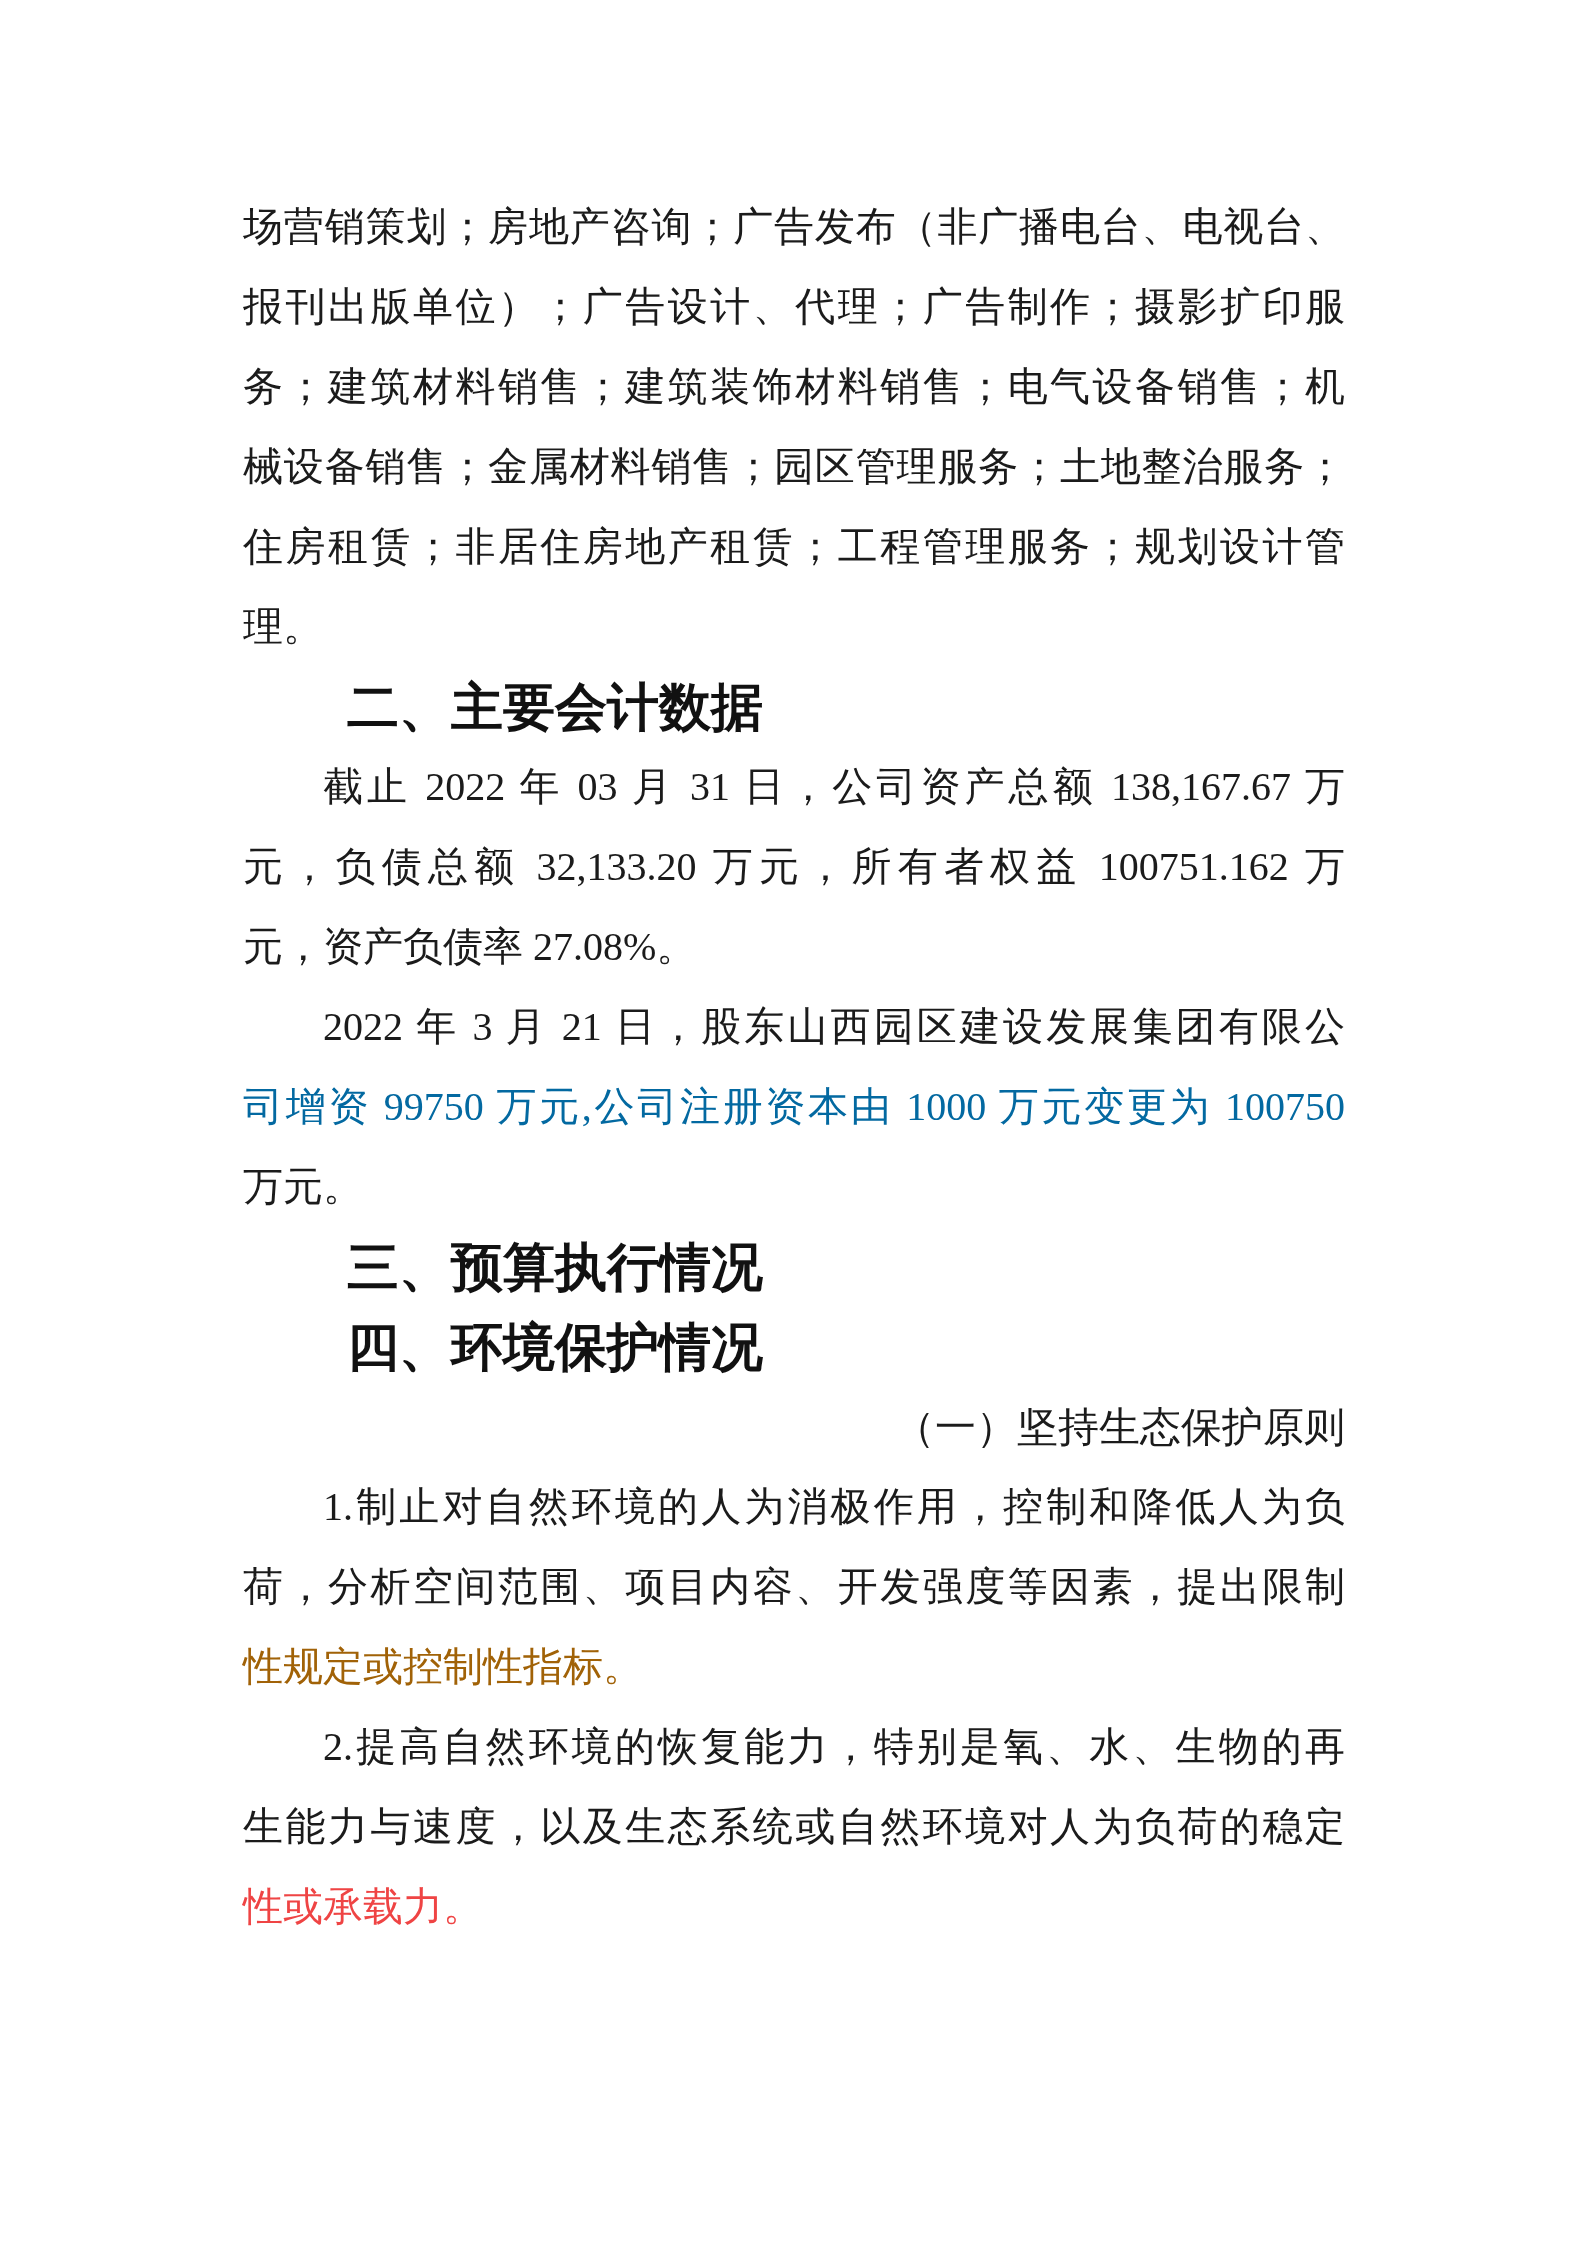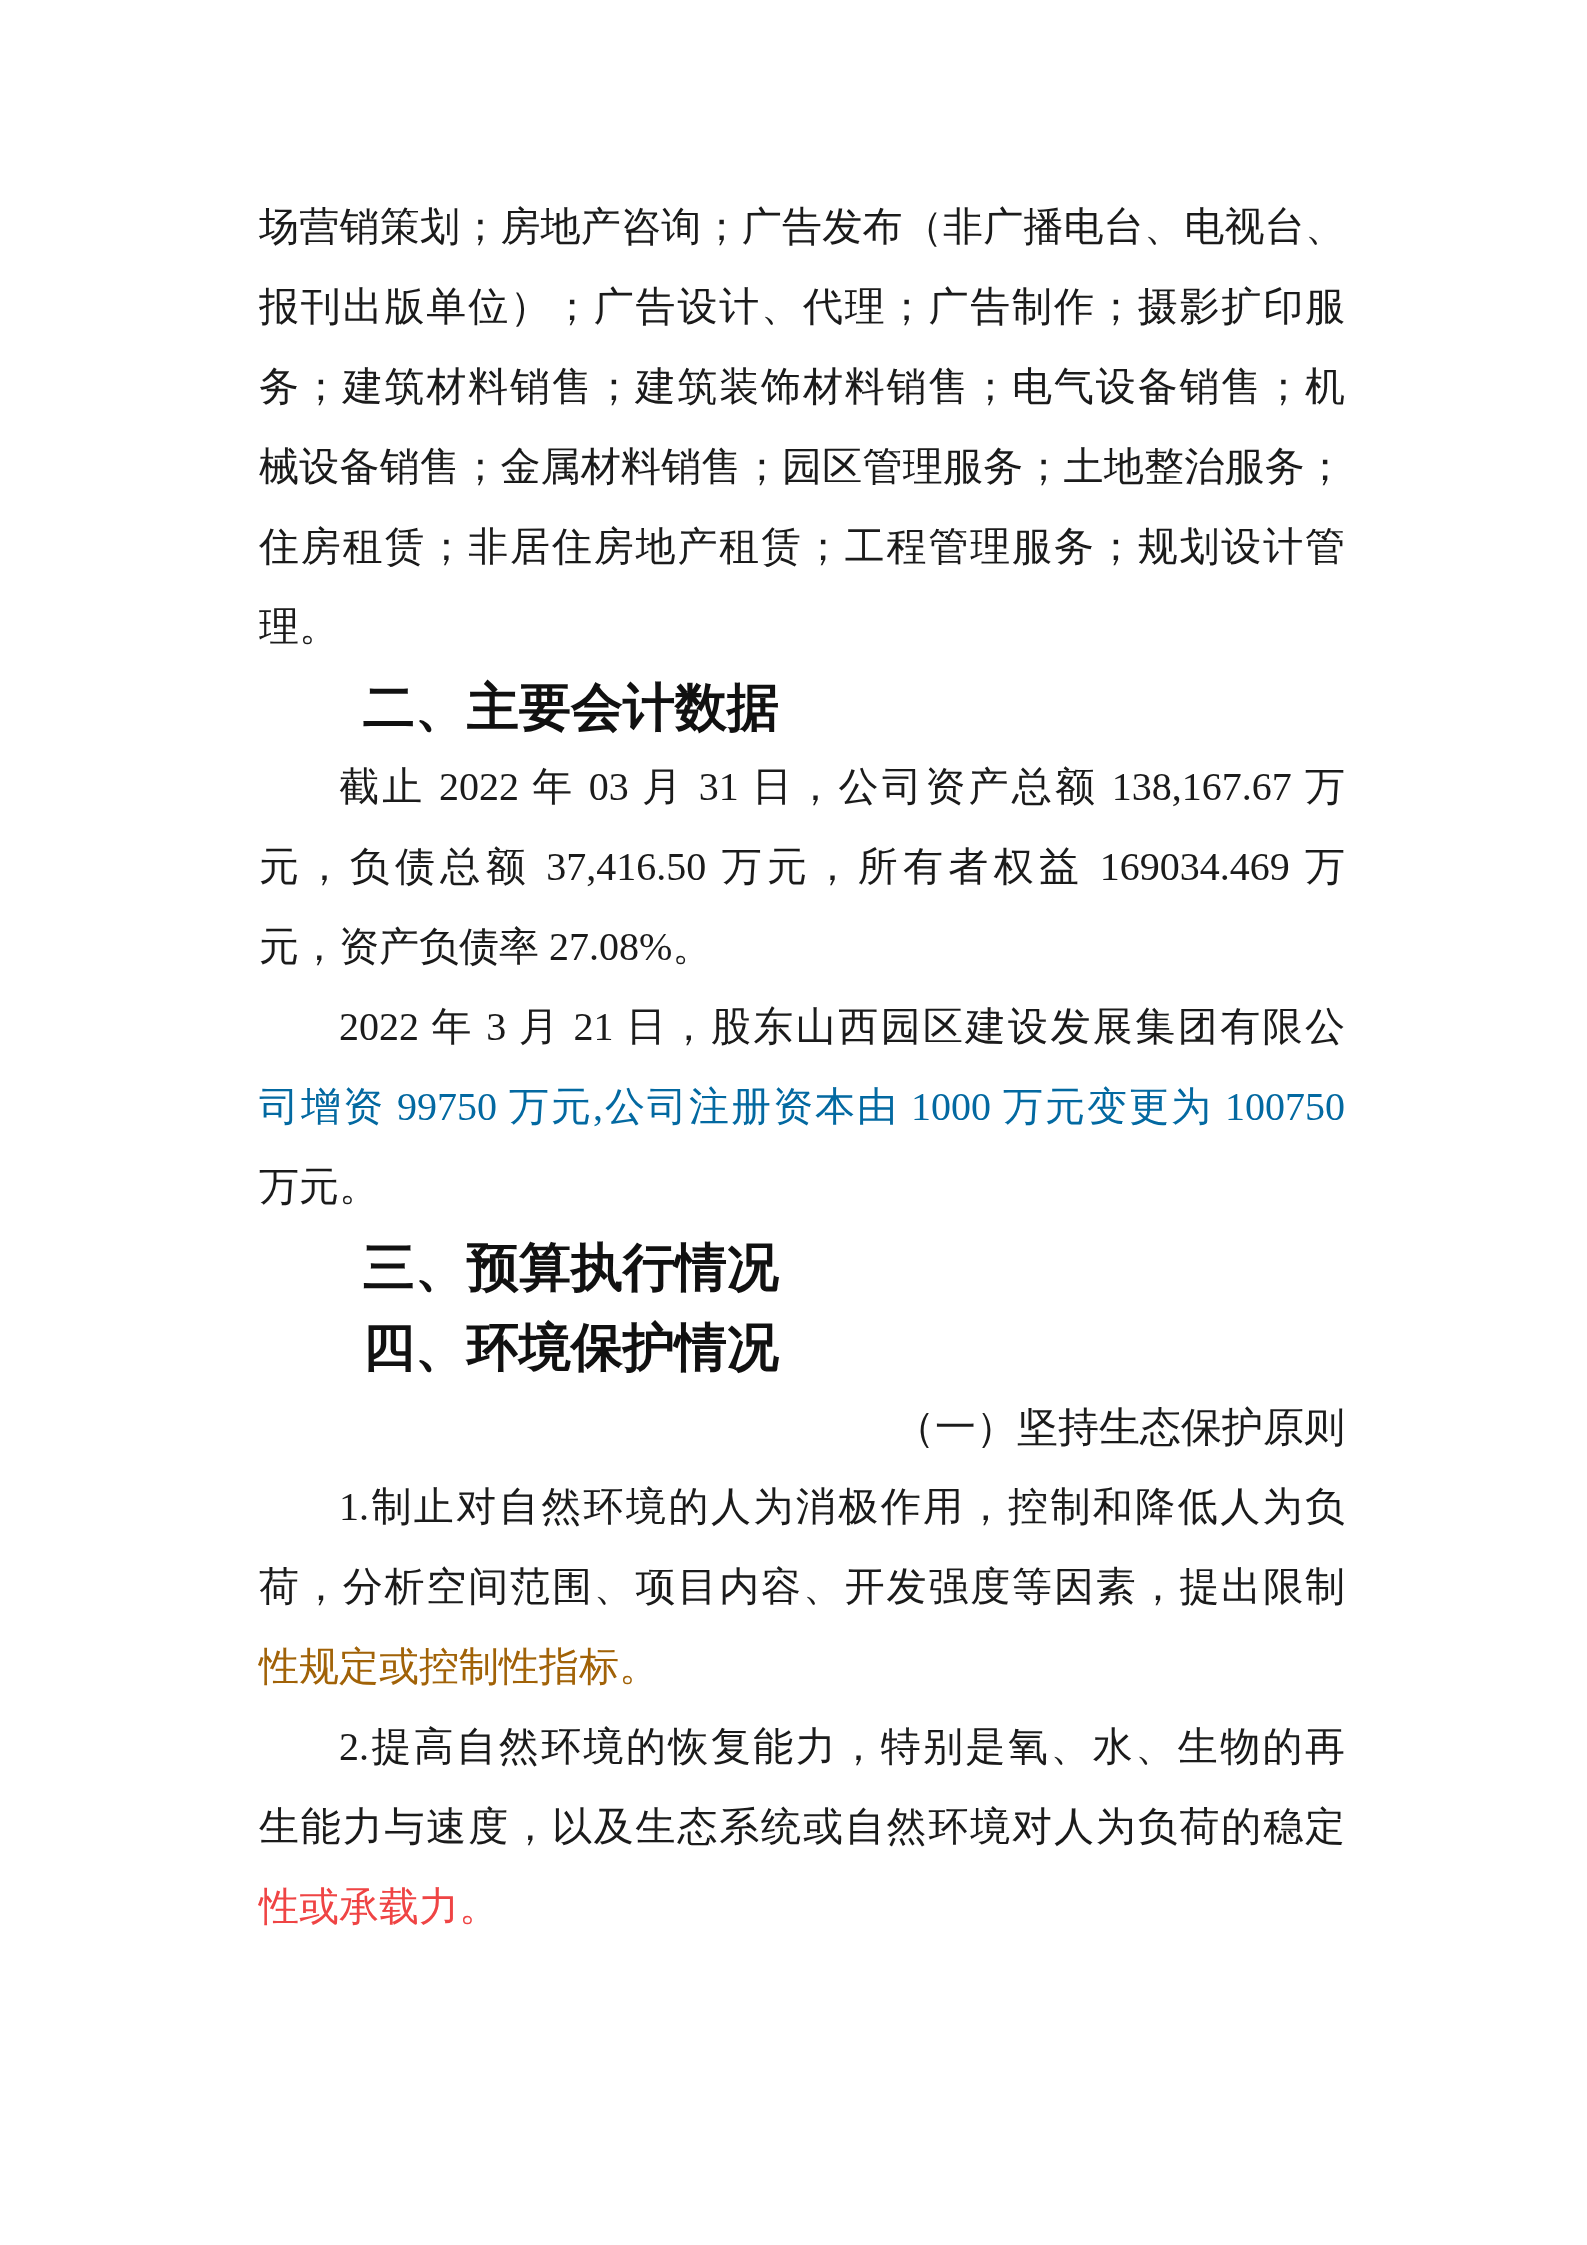--- a/index.html
+++ b/index.html
@@ -18,21 +18,20 @@
     padding: 187px 242px 0 243px;
     overflow: hidden;
   }
   .line {
     font-family: "Liberation Serif", "DejaVu Serif", serif;
     font-size: 40px;
     line-height: 80px;
     color: #1b1b1b;
     text-align: justify;
     text-justify: inter-character;
-    margin-left: 16px;
   }
   .line.justify-full {
     text-align-last: justify;
   }
   .line.first-indent {
     text-indent: 2em;
   }
   .line.heading {
     font-family: "Liberation Sans", "DejaVu Sans", sans-serif;
     font-weight: bold;
@@ -58,21 +57,21 @@
       <div class="line justify-full" style="color: rgb(27, 27, 27);">务；建筑材料销售；建筑装饰材料销售；电气设备销售；机</div>
       <div class="line justify-full" style="color: rgb(27, 27, 27);">械设备销售；金属材料销售；园区管理服务；土地整治服务；</div>
       <div class="line justify-full" style="color: rgb(27, 27, 27);">住房租赁；非居住房地产租赁；工程管理服务；规划设计管</div>
       <div class="line" style="color: rgb(27, 27, 27);">理。</div>
     </div>
     <div class="paragraph">
       <div class="line heading" style="color: rgb(17, 17, 17);">二、主要会计数据</div>
     </div>
     <div class="paragraph">
       <div class="line first-indent justify-full" style="color: rgb(27, 27, 27);">截止 2022 年 03 月 31 日，公司资产总额 138,167.67 万</div>
-      <div class="line justify-full" style="color: rgb(27, 27, 27);">元，负债总额 37,416.50 万元，所有者权益 169034.469 万</div>
+      <div class="line justify-full" style="color: rgb(27, 27, 27);">元，负债总额 32,133.20 万元，所有者权益 100751.162 万</div>
       <div class="line" style="color: rgb(27, 27, 27);">元，资产负债率 27.08%。</div>
     </div>
     <div class="paragraph">
       <div class="line first-indent justify-full" style="color: rgb(27, 27, 27);">2022 年 3 月 21 日，股东山西园区建设发展集团有限公</div>
       <div class="line justify-full" style="color: #0369a1;">司增资 99750 万元,公司注册资本由 1000 万元变更为 100750</div>
       <div class="line" style="color: rgb(27, 27, 27);">万元。</div>
     </div>
     <div class="paragraph">
       <div class="line heading" style="color: rgb(17, 17, 17);">三、预算执行情况</div>
     </div>

